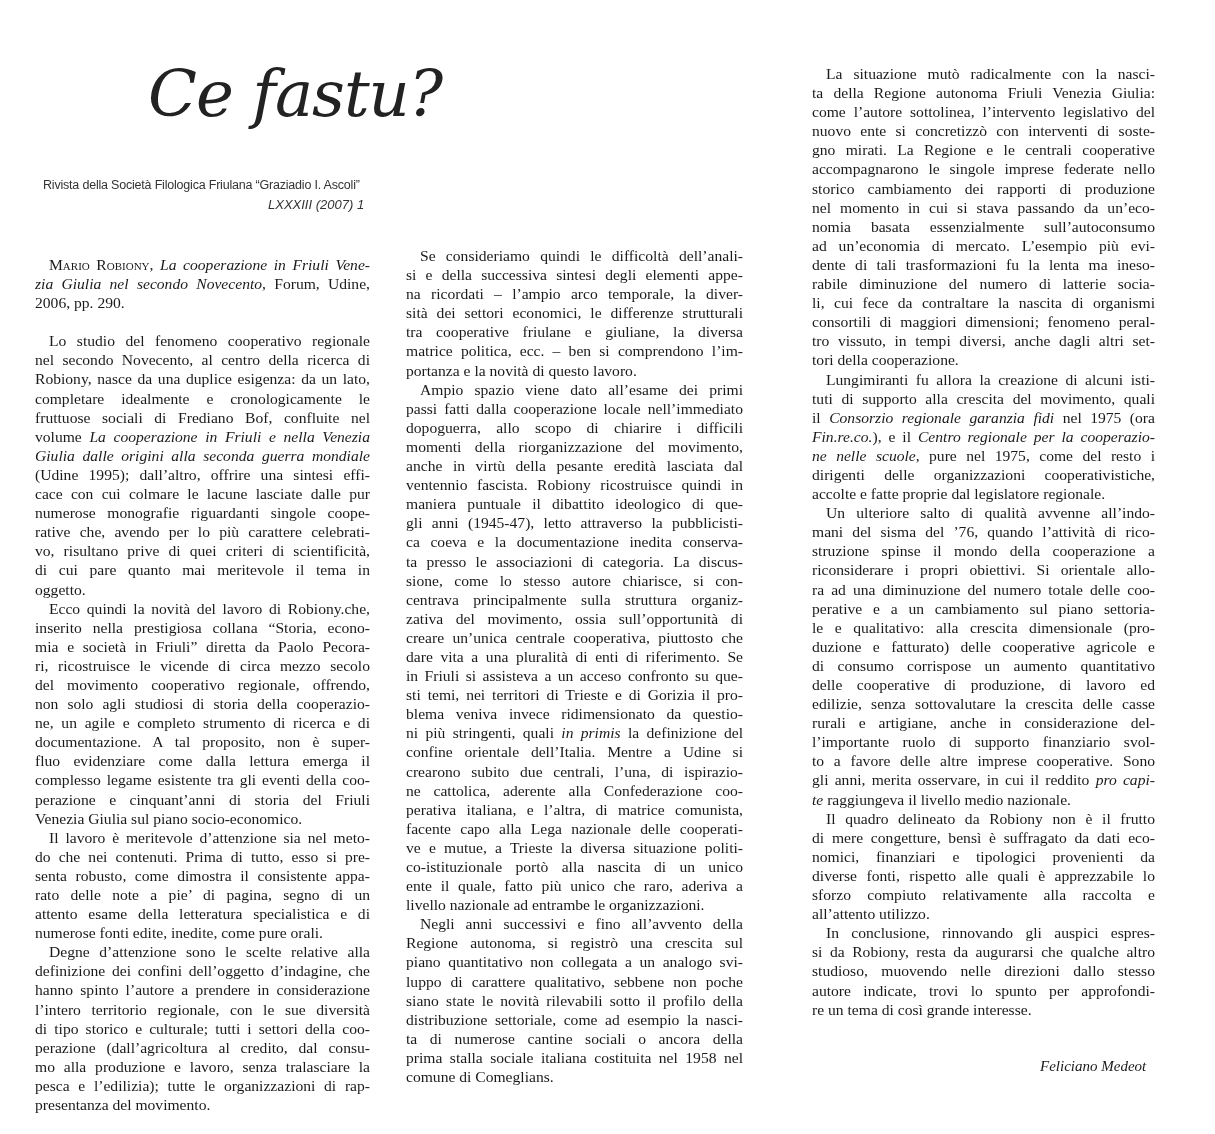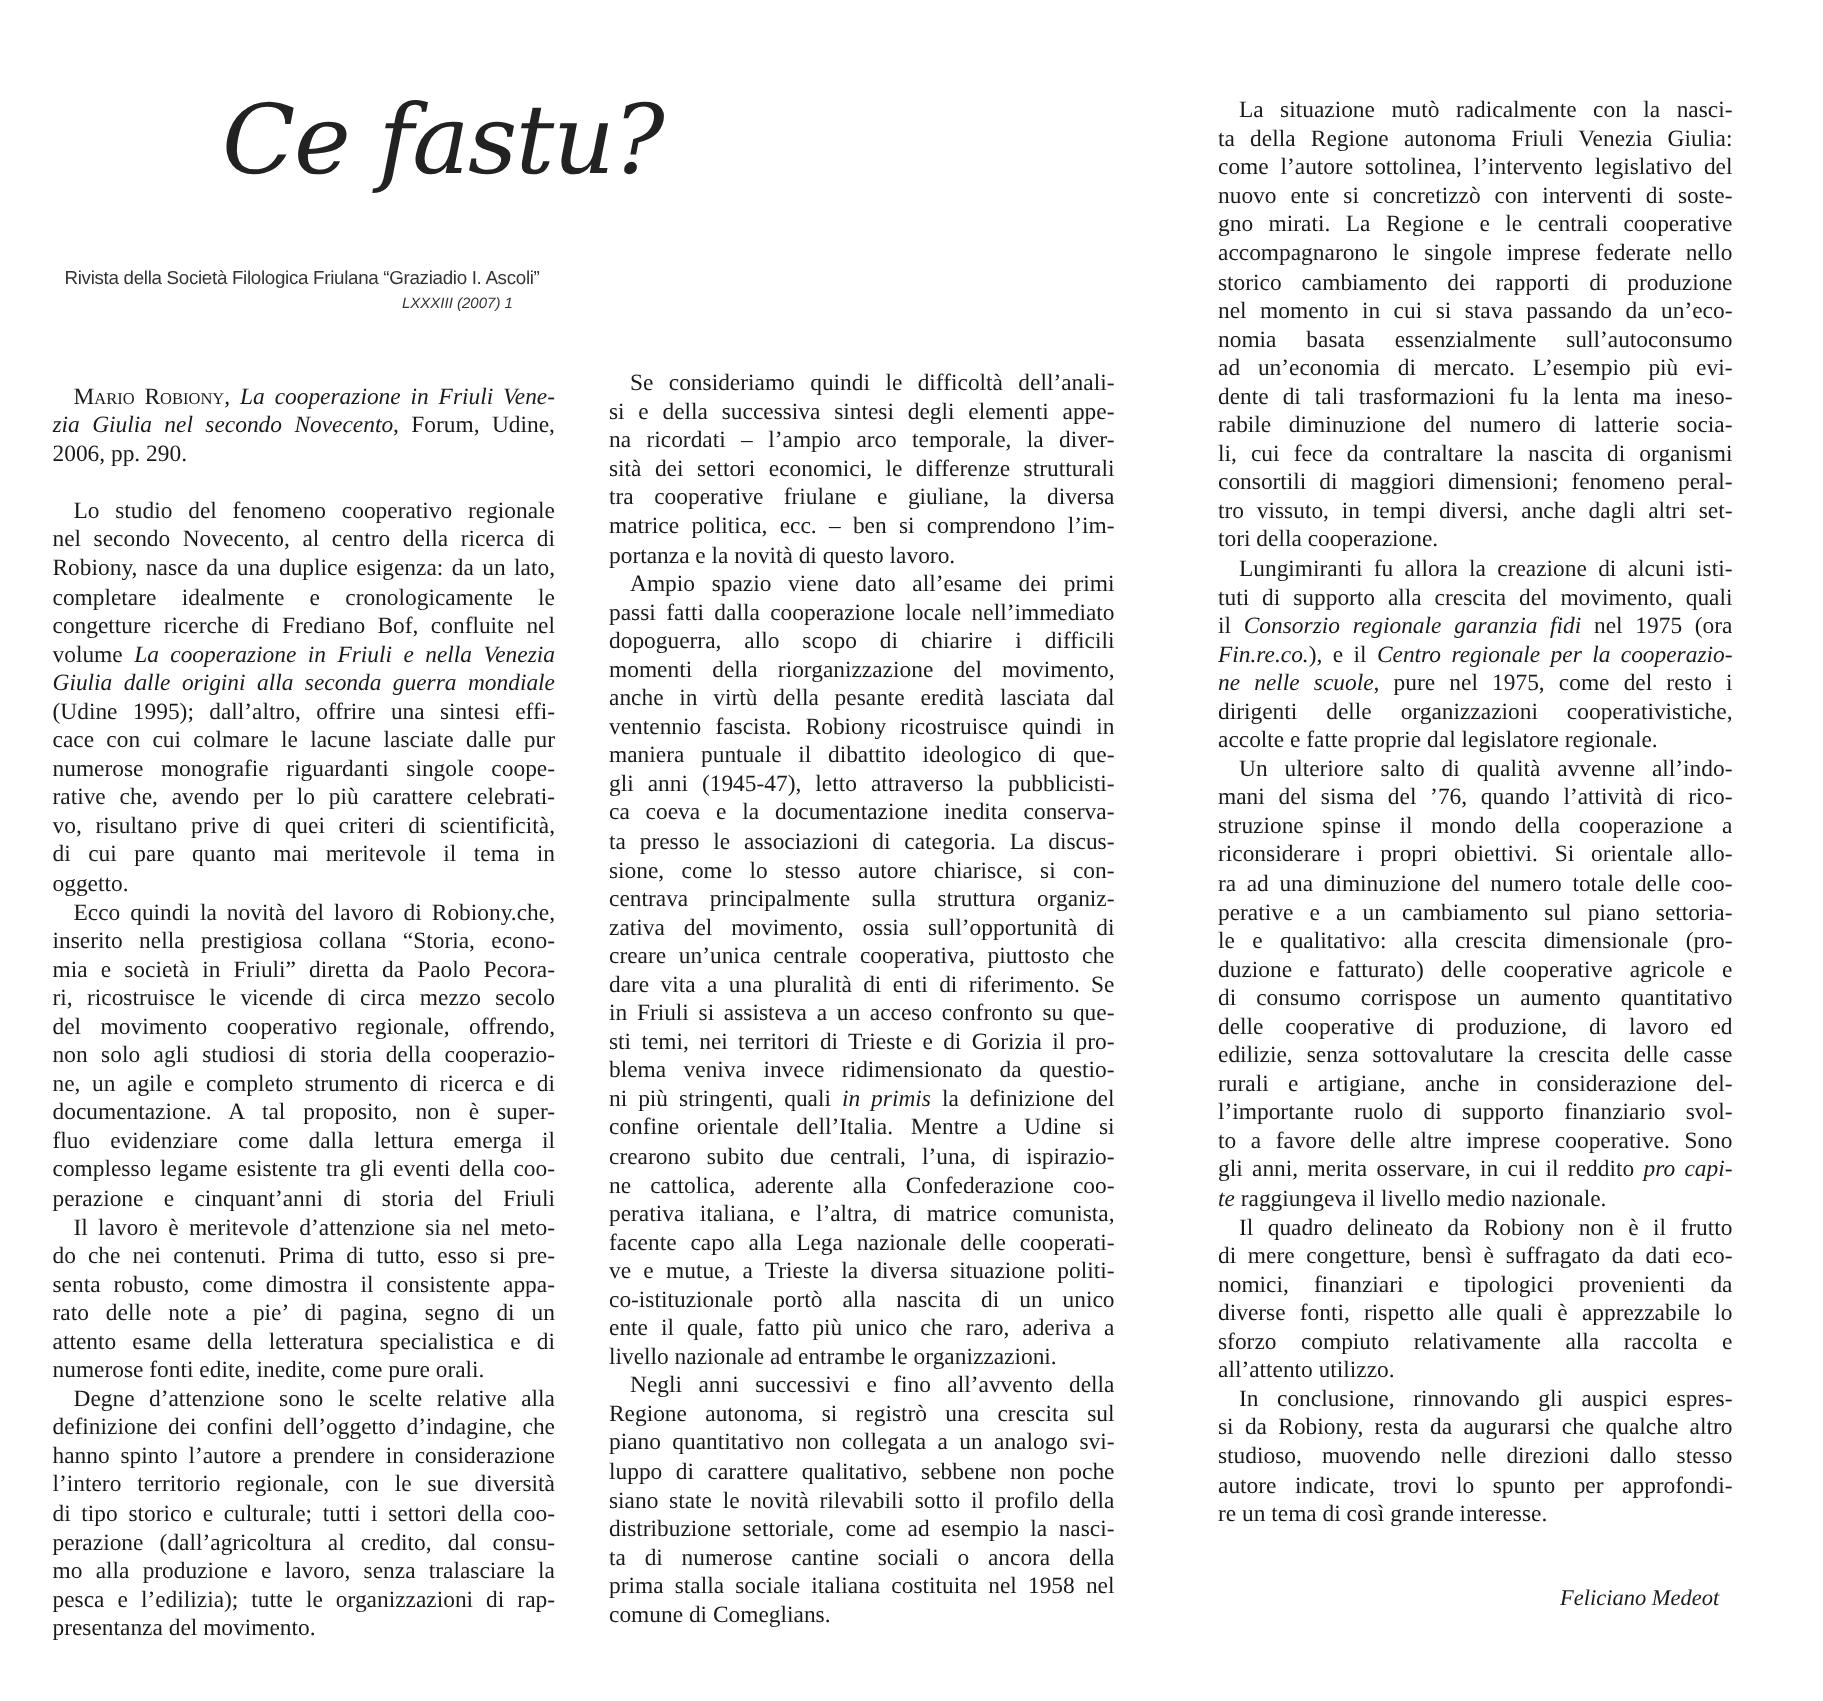--- a/index.html
+++ b/index.html
@@ -3,21 +3,21 @@
 <meta charset="utf-8">
 <style>
   html, body { margin: 0; padding: 0; background: #ffffff; }
   body { width: 1215px; height: 1134px; position: relative; overflow: hidden; color: #1a1a1a;
          font-family: "Liberation Serif", "DejaVu Serif", serif; }
   .title { position: absolute; left: 148px; top: 62px; font-family: "DejaVu Serif", serif;
            font-style: italic; font-size: 64px; letter-spacing: -1px; color: #222; line-height: 1; text-align: center; }
   .subtitle { position: absolute; left: 43px; top: 178px; font-family: "Liberation Sans", sans-serif;
               font-size: 12.5px; color: #333; letter-spacing: -0.2px; }
   .issue { position: absolute; left: 268px; top: 197px; font-family: "Liberation Sans", sans-serif;
-           font-style: italic; font-size: 10px; color: #333; text-align: right; }
+           font-style: italic; font-size: 13px; color: #333; text-align: right; }
   .col { position: absolute; font-size: 15.6px; }
   .col .line { height: 19.1px; line-height: 19.1px; white-space: nowrap; text-align: justify;
                text-align-last: justify; overflow: hidden; }
   .col .line.last { text-align-last: left; }
   .col .line.indent { padding-left: 14px; }
   .col .gap { height: 19px; }
   .sc { font-variant: small-caps; }
   i { font-style: italic; }
   #col1 { left: 35px; top: 255px; width: 335px; }
   #col2 { left: 406px; top: 246px; width: 337px; }
@@ -33,41 +33,42 @@
 
 <div class="col" id="col1">
     <div class="line indent"><span class="sc">Mario Robiony</span>, <i>La cooperazione in Friuli Vene-</i></div>
     <div class="line"><i>zia Giulia nel secondo Novecento</i>, Forum, Udine,</div>
     <div class="line last">2006, pp. 290.</div>
     <div class="gap"></div>
     <div class="line indent">Lo studio del fenomeno cooperativo regionale</div>
     <div class="line">nel secondo Novecento, al centro della ricerca di</div>
     <div class="line">Robiony, nasce da una duplice esigenza: da un lato,</div>
     <div class="line">completare idealmente e cronologicamente le</div>
-    <div class="line">congetture ricerche di Frediano Bof, confluite nel</div>
+    <div class="line">fruttuose sociali di Frediano Bof, confluite nel</div>
     <div class="line">volume <i>La cooperazione in Friuli e nella Venezia</i></div>
     <div class="line"><i>Giulia dalle origini alla seconda guerra mondiale</i></div>
     <div class="line">(Udine 1995); dall’altro, offrire una sintesi effi-</div>
     <div class="line">cace con cui colmare le lacune lasciate dalle pur</div>
     <div class="line">numerose monografie riguardanti singole coope-</div>
     <div class="line">rative che, avendo per lo più carattere celebrati-</div>
     <div class="line">vo, risultano prive di quei criteri di scientificità,</div>
     <div class="line">di cui pare quanto mai meritevole il tema in</div>
     <div class="line last">oggetto.</div>
     <div class="line indent">Ecco quindi la novità del lavoro di Robiony.che,</div>
     <div class="line">inserito nella prestigiosa collana “Storia, econo-</div>
     <div class="line">mia e società in Friuli” diretta da Paolo Pecora-</div>
     <div class="line">ri, ricostruisce le vicende di circa mezzo secolo</div>
     <div class="line">del movimento cooperativo regionale, offrendo,</div>
     <div class="line">non solo agli studiosi di storia della cooperazio-</div>
     <div class="line">ne, un agile e completo strumento di ricerca e di</div>
     <div class="line">documentazione. A tal proposito, non è super-</div>
     <div class="line">fluo evidenziare come dalla lettura emerga il</div>
     <div class="line">complesso legame esistente tra gli eventi della coo-</div>
     <div class="line">perazione e cinquant’anni di storia del Friuli</div>
+    <div class="line last">Venezia Giulia sul piano socio-economico.</div>
     <div class="line indent">Il lavoro è meritevole d’attenzione sia nel meto-</div>
     <div class="line">do che nei contenuti. Prima di tutto, esso si pre-</div>
     <div class="line">senta robusto, come dimostra il consistente appa-</div>
     <div class="line">rato delle note a pie’ di pagina, segno di un</div>
     <div class="line">attento esame della letteratura specialistica e di</div>
     <div class="line last">numerose fonti edite, inedite, come pure orali.</div>
     <div class="line indent">Degne d’attenzione sono le scelte relative alla</div>
     <div class="line">definizione dei confini dell’oggetto d’indagine, che</div>
     <div class="line">hanno spinto l’autore a prendere in considerazione</div>
     <div class="line">l’intero territorio regionale, con le sue diversità</div>

